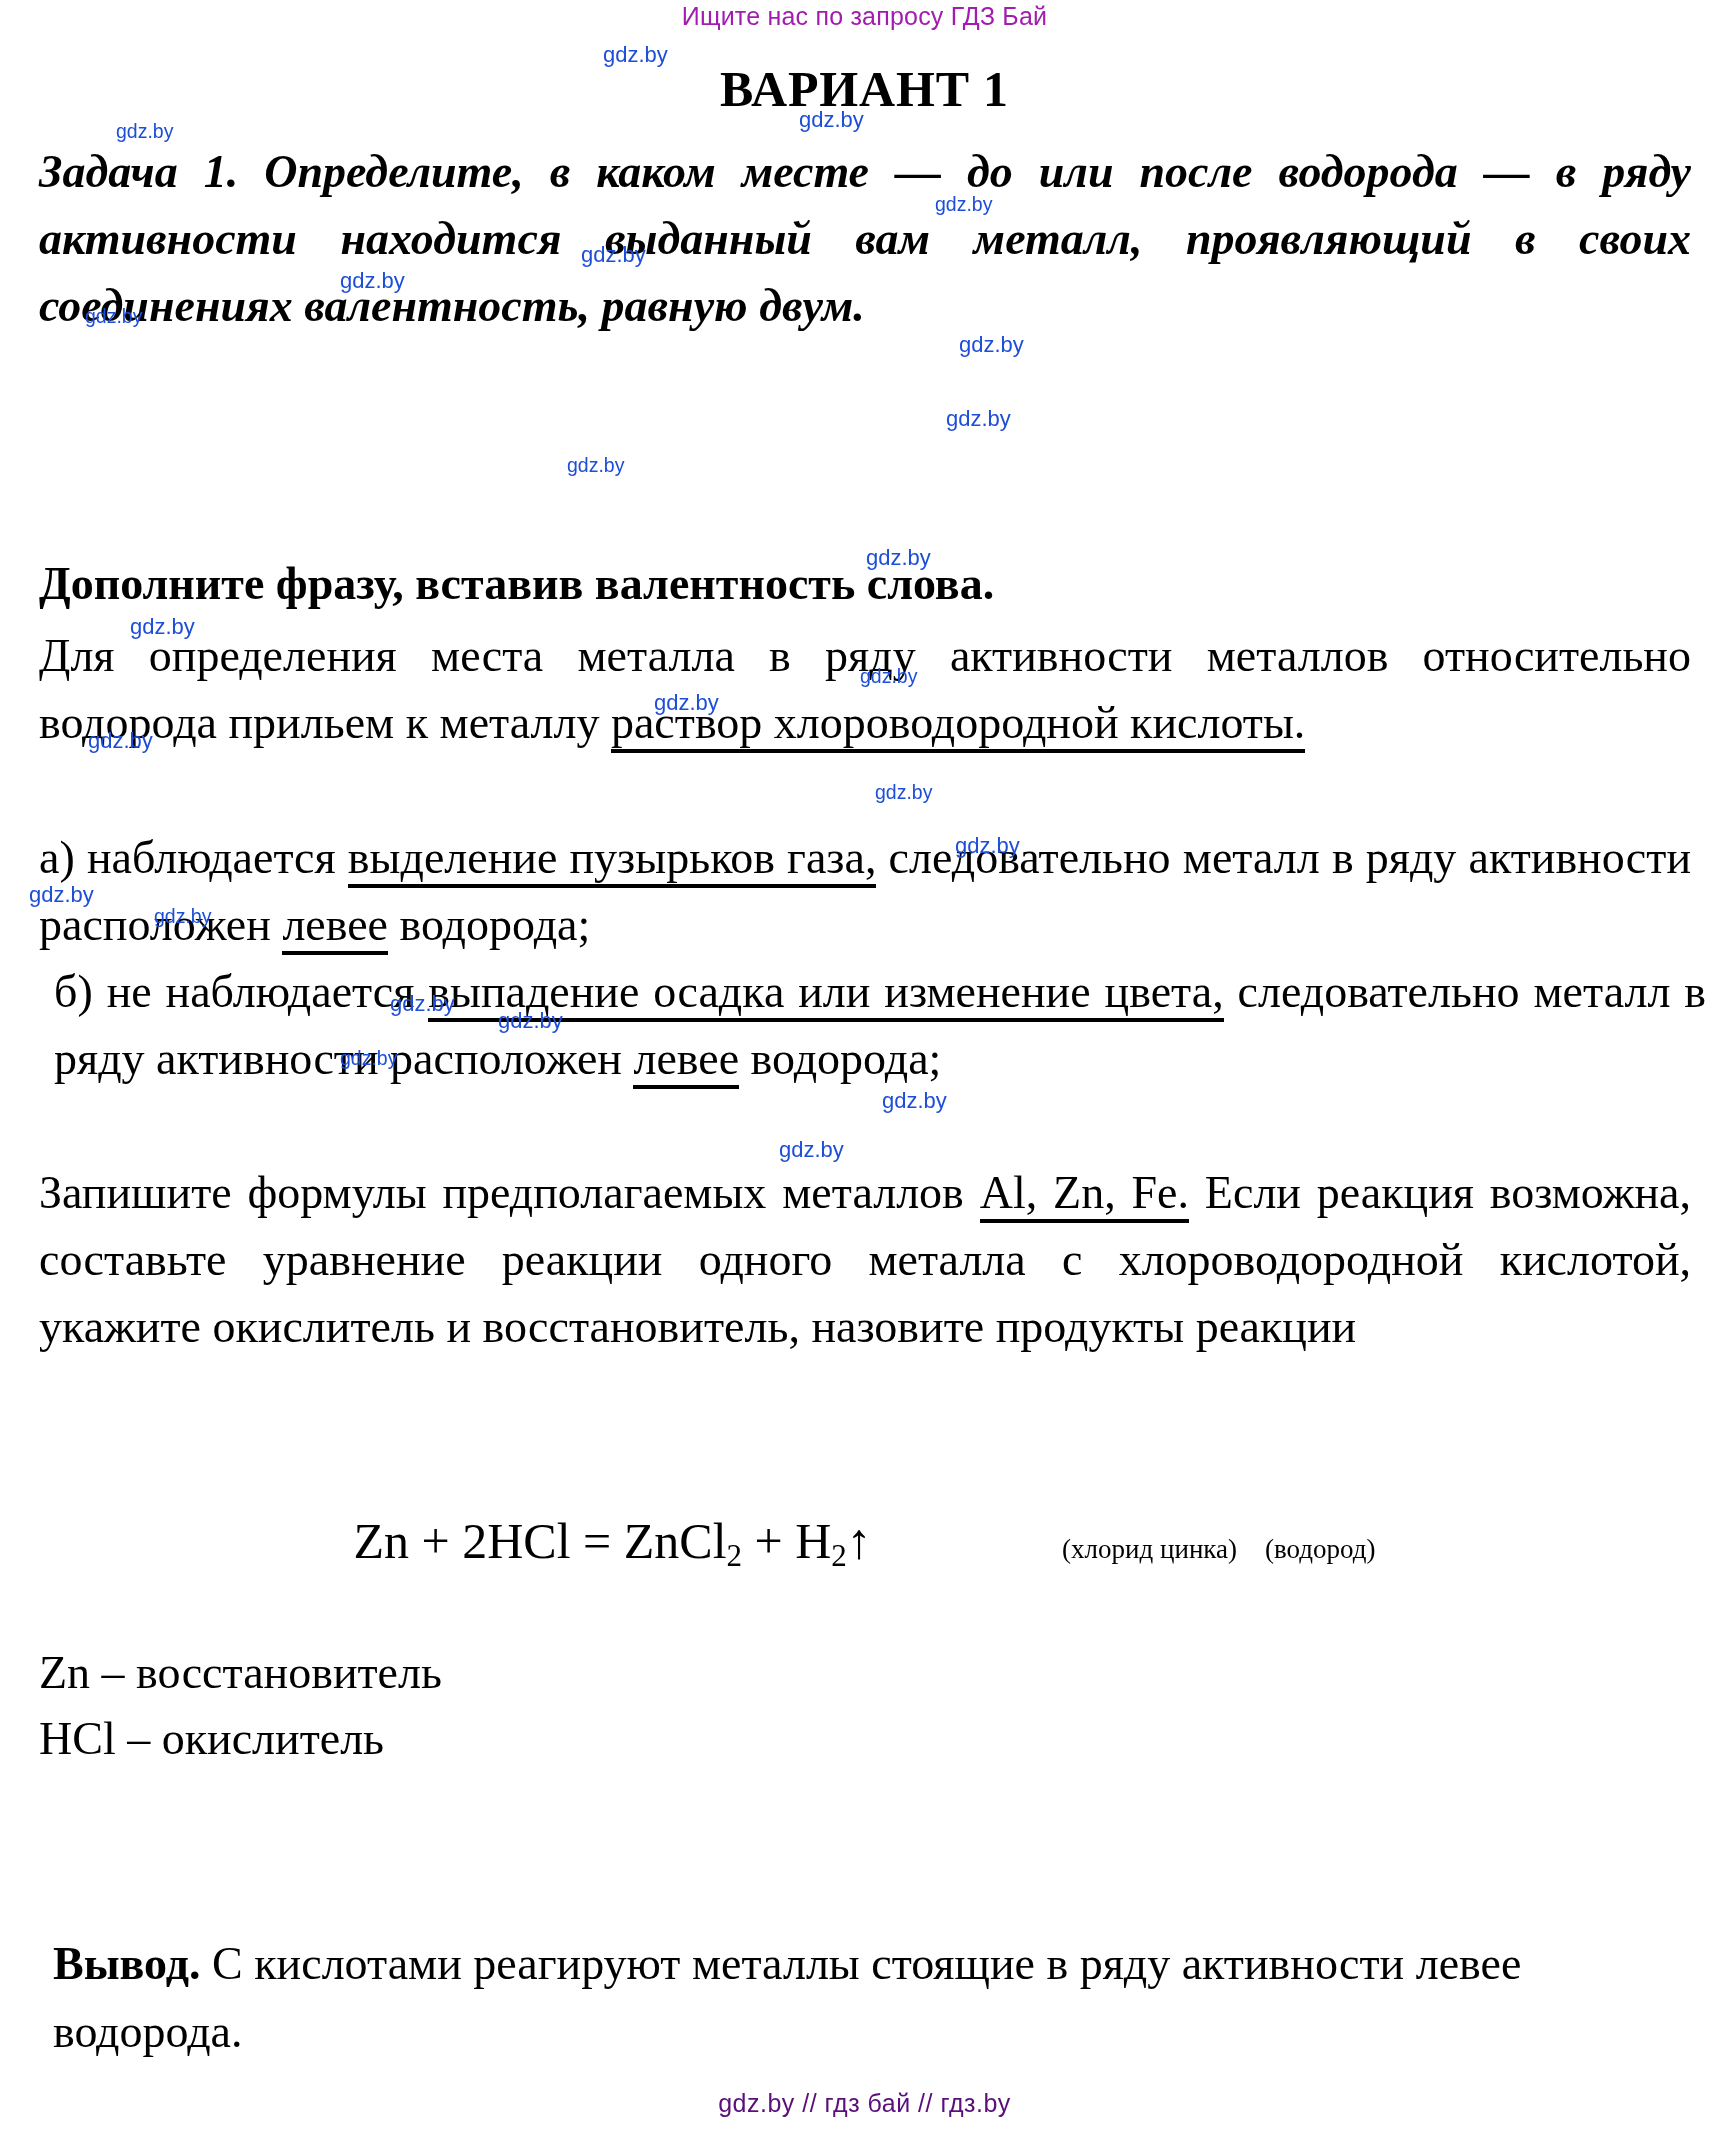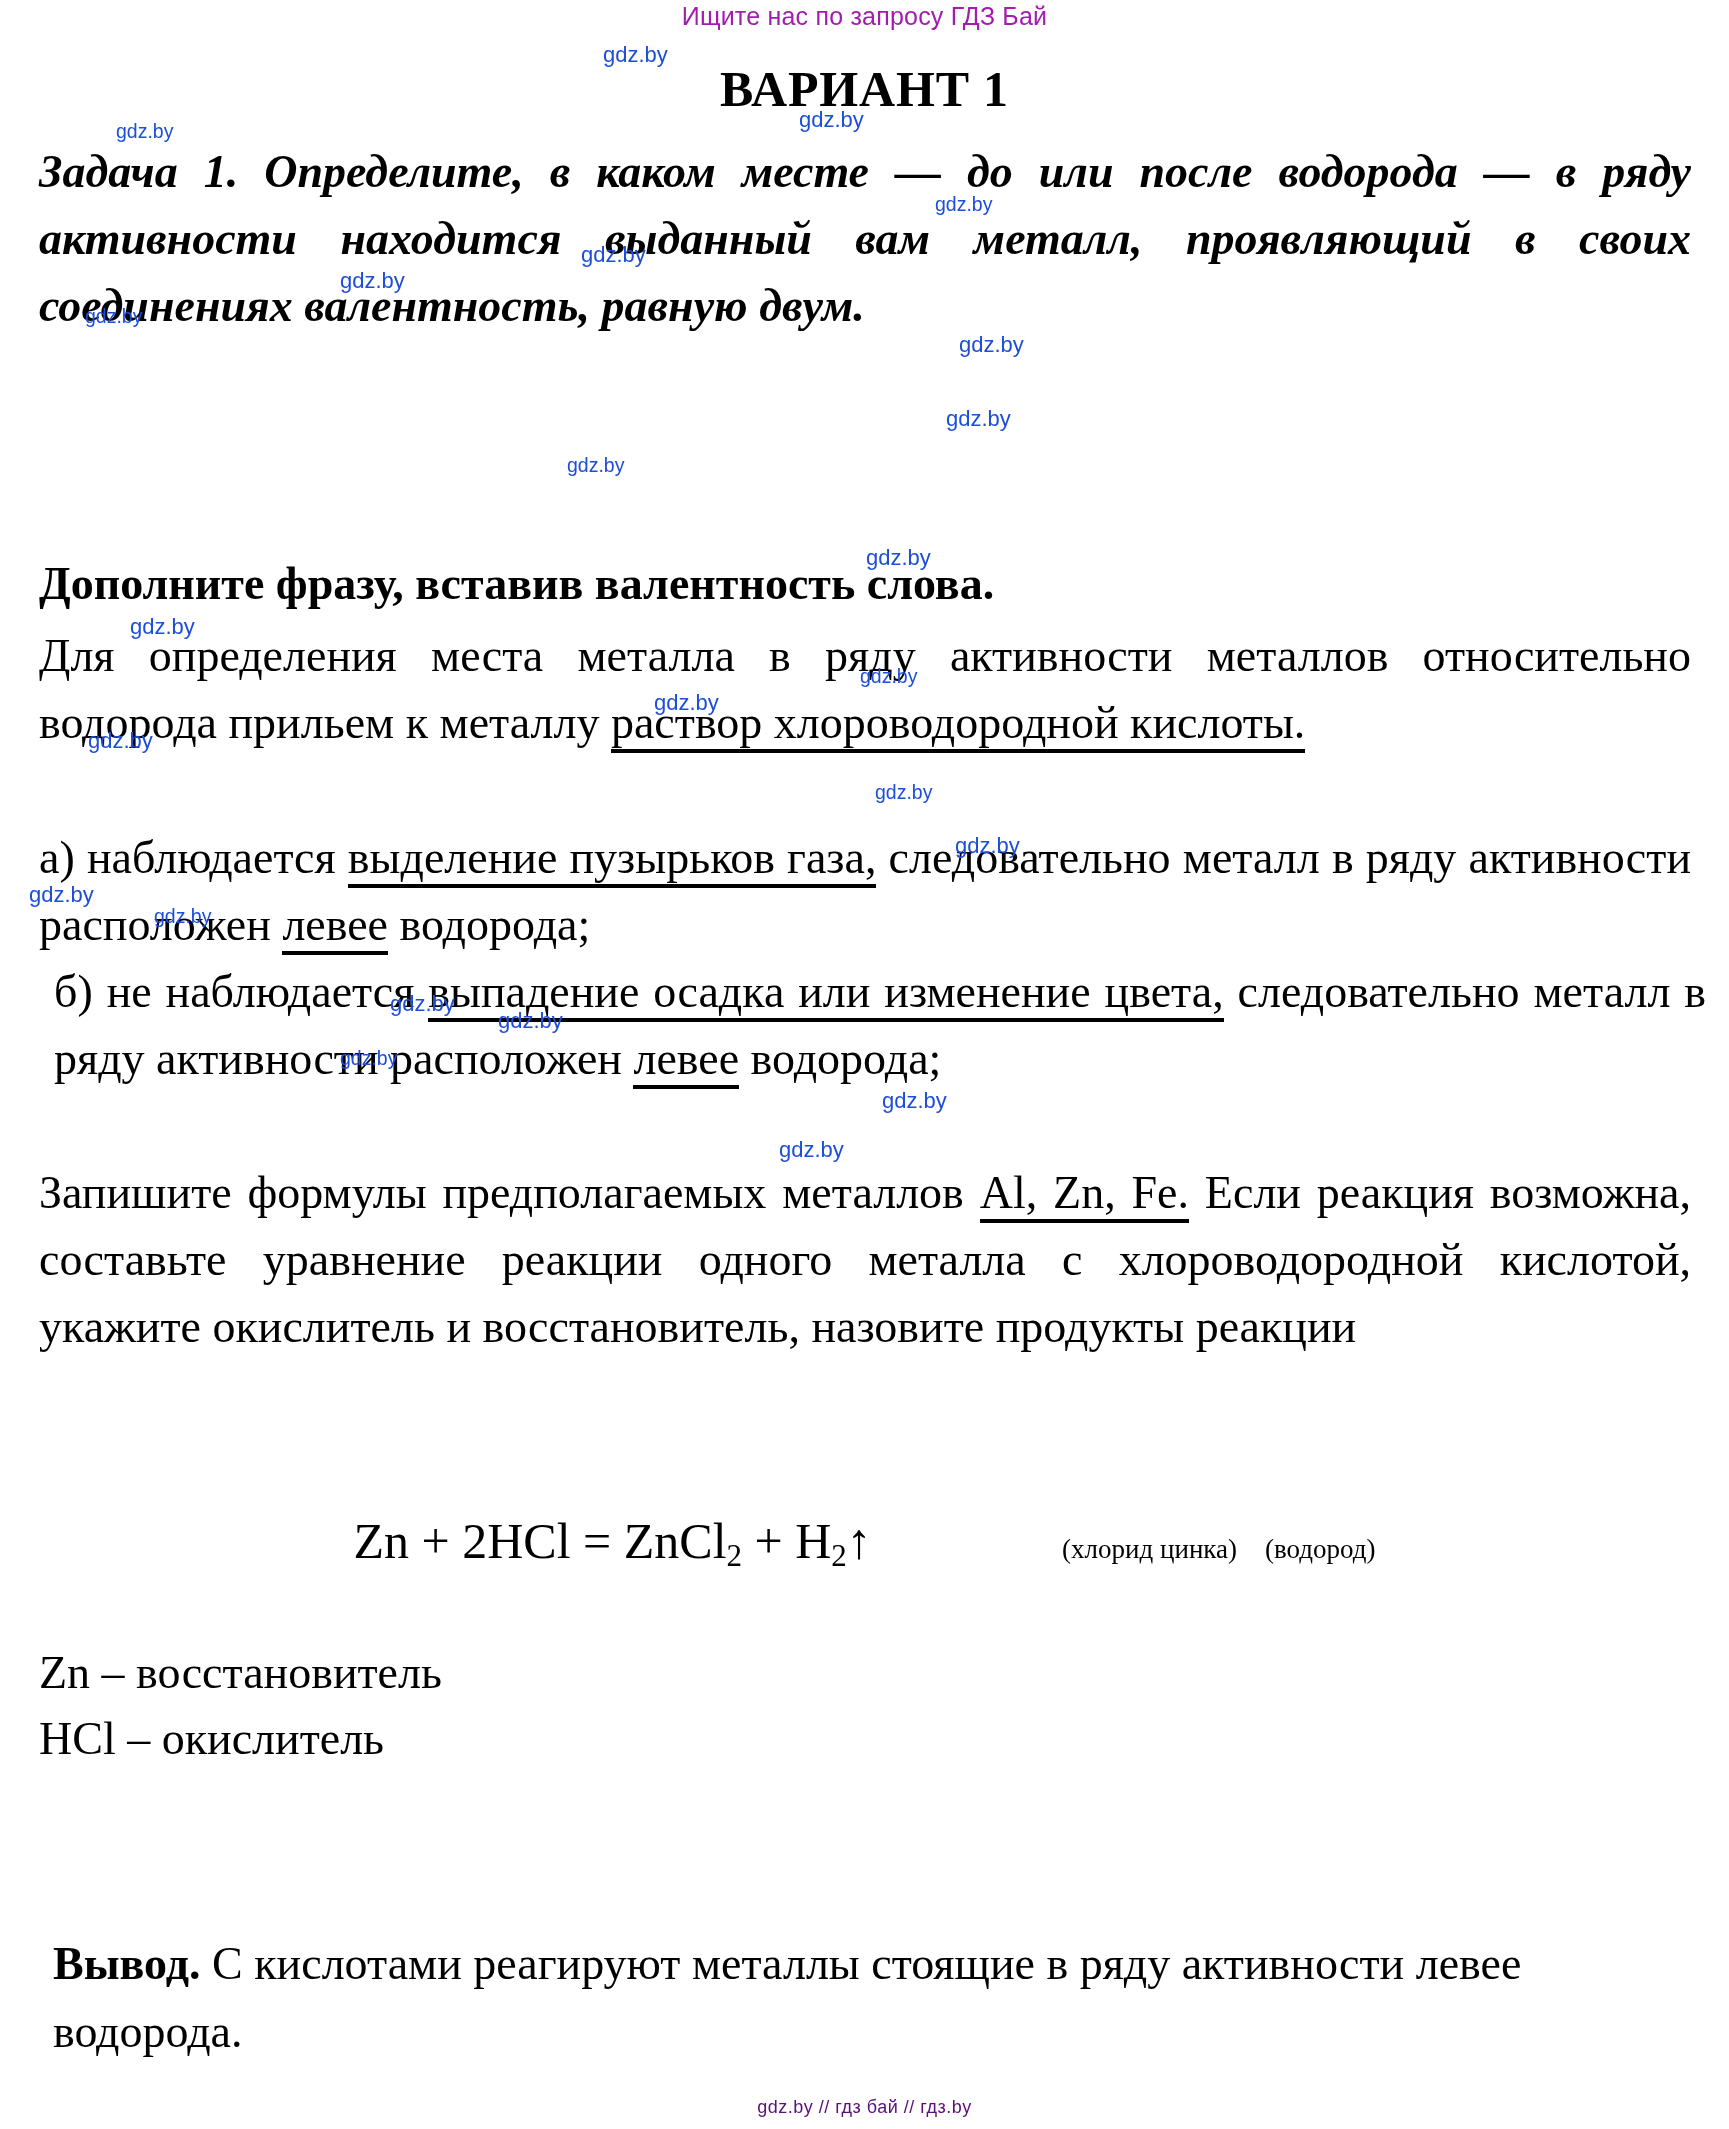--- a/index.html
+++ b/index.html
@@ -121,21 +121,21 @@
   .conclusion .lead { font-weight: 700; }
 
   
   .footer {
     position: absolute;
     bottom: 11.4px;
     left: 0;
     width: 1729px;
     text-align: center;
     font-family: "Liberation Sans", "DejaVu Sans", sans-serif;
-    font-size: 18px;
+    font-size: 25px;
     letter-spacing: 0.5px;
     white-space: nowrap;
   }
 
   
   .wm {
     position: absolute;
     font-family: "Liberation Sans", "DejaVu Sans", sans-serif;
     font-size: 22px;
     color: #1d4ed8;

